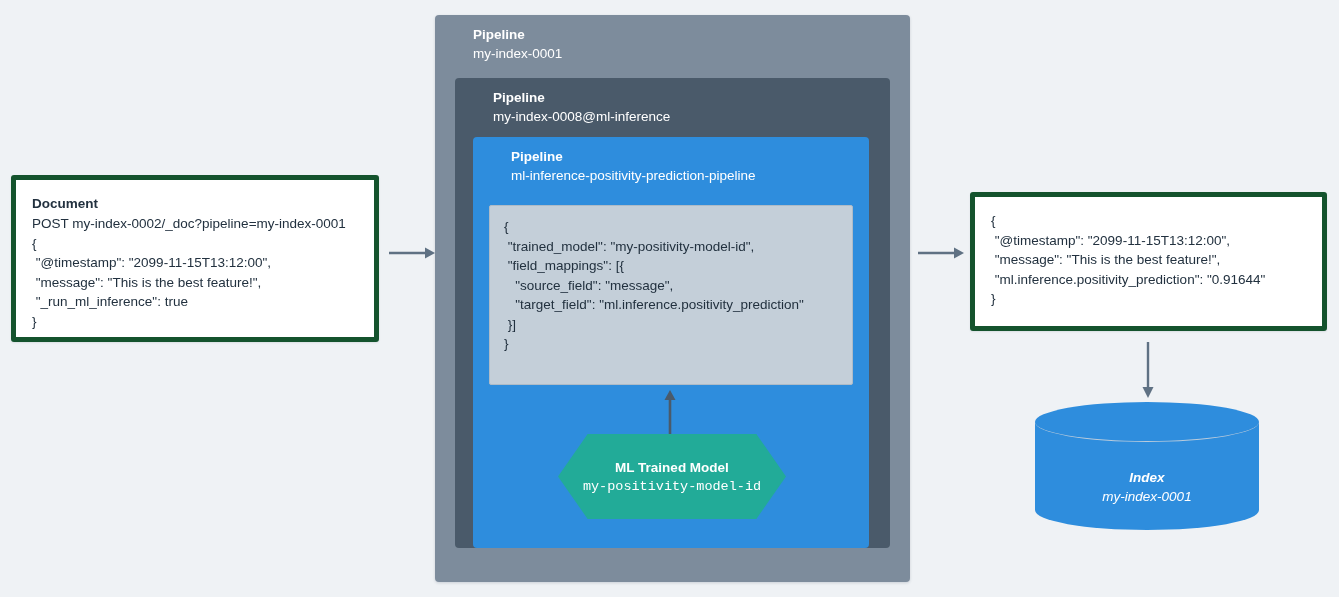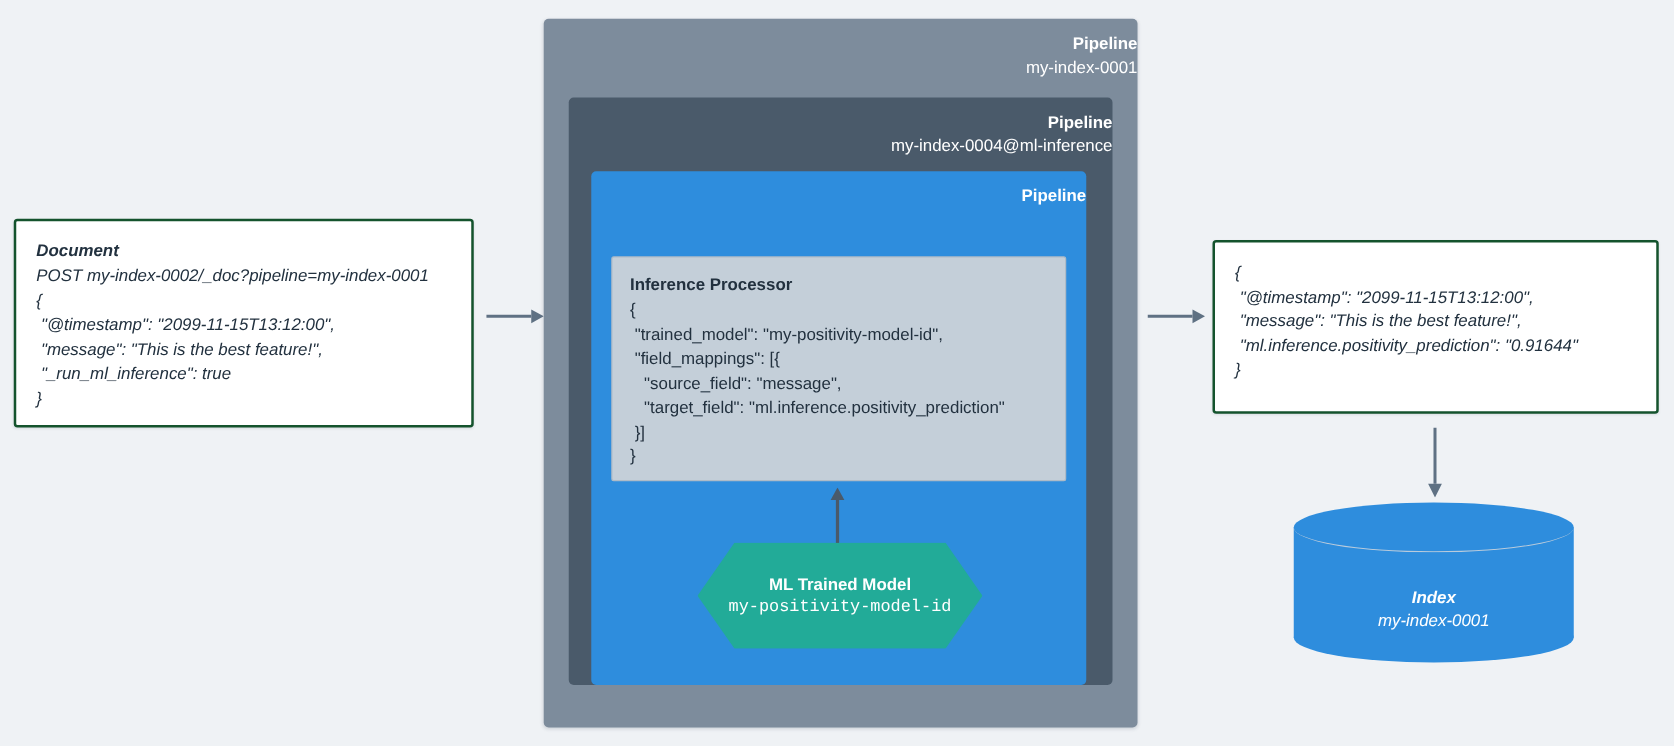--- a/index.html
+++ b/index.html
@@ -17,27 +17,26 @@
   #stage {
     position: relative;
     width: 1339px;
     height: 597px;
   }
 
   
   .card {
     position: absolute;
     background: #ffffff;
-    border: 2px solid #14532d;
+    border: 5px solid #14532d;
     border-radius: 3px;
     box-shadow: 0 1px 2px rgba(40,55,75,0.10);
     box-sizing: border-box;
     padding: 14px 16px 14px 16px;
     color: #22313f;
-    font-style: italic;
   }
   .card .card-title {
     font-weight: bold;
     font-size: 13.5px;
     line-height: 20px;
     color: #22313f;
     white-space: pre;
   }
   .card .code-line {
     font-size: 13.5px;
@@ -56,23 +55,24 @@
     background: #7d8c9c;
     box-shadow: 0 1px 3px rgba(40,55,75,0.18);
   }
   .frame-mid {
     background: #4a5a6a;
   }
   .frame-inner {
     background: #2e8ddd;
   }
   .frame-head {
-    text-align: right;
+    text-align: left;
     color: #ffffff;
     padding-top: 11px;
+    padding-left: 38px;
   }
   .frame-head .head-kind {
     font-weight: bold;
     font-size: 13.5px;
     line-height: 18px;
     display: block;
   }
   .frame-head .head-name {
     font-weight: normal;
     font-size: 13.5px;
@@ -207,32 +207,32 @@
   <div class="frame frame-outer" style="left:435px; top:15px; width:475px; height:567px;">
     <div class="frame-head">
       <span class="head-kind">Pipeline</span>
       <span class="head-name">my-index-0001</span>
     </div>
   </div>
 
   <div class="frame frame-mid" style="left:455px; top:78px; width:435px; height:470px;">
     <div class="frame-head">
       <span class="head-kind">Pipeline</span>
-      <span class="head-name">my-index-0004@ml-inference</span>
+      <span class="head-name">my-index-0008@ml-inference</span>
     </div>
   </div>
 
   <div class="frame frame-inner" style="left:473px; top:137px; width:396px; height:411px;">
     <div class="frame-head">
       <span class="head-kind">Pipeline</span>
+      <span class="head-name">ml-inference-positivity-prediction-pipeline</span>
     </div>
   </div>
 
   <div class="processor" style="left:489px; top:205px; width:364px; height:180px;">
-    <div class="proc-title">Inference Processor</div>
     <div class="code-line">{</div>
     <div class="code-line"> "trained_model": "my-positivity-model-id",</div>
     <div class="code-line"> "field_mappings": [{</div>
     <div class="code-line">   "source_field": "message",</div>
     <div class="code-line">   "target_field": "ml.inference.positivity_prediction"</div>
     <div class="code-line"> }]</div>
     <div class="code-line">}</div>
   </div>
 
   <div class="arrow" style="left:663px; top:390px; width:14px; height:46px;">

